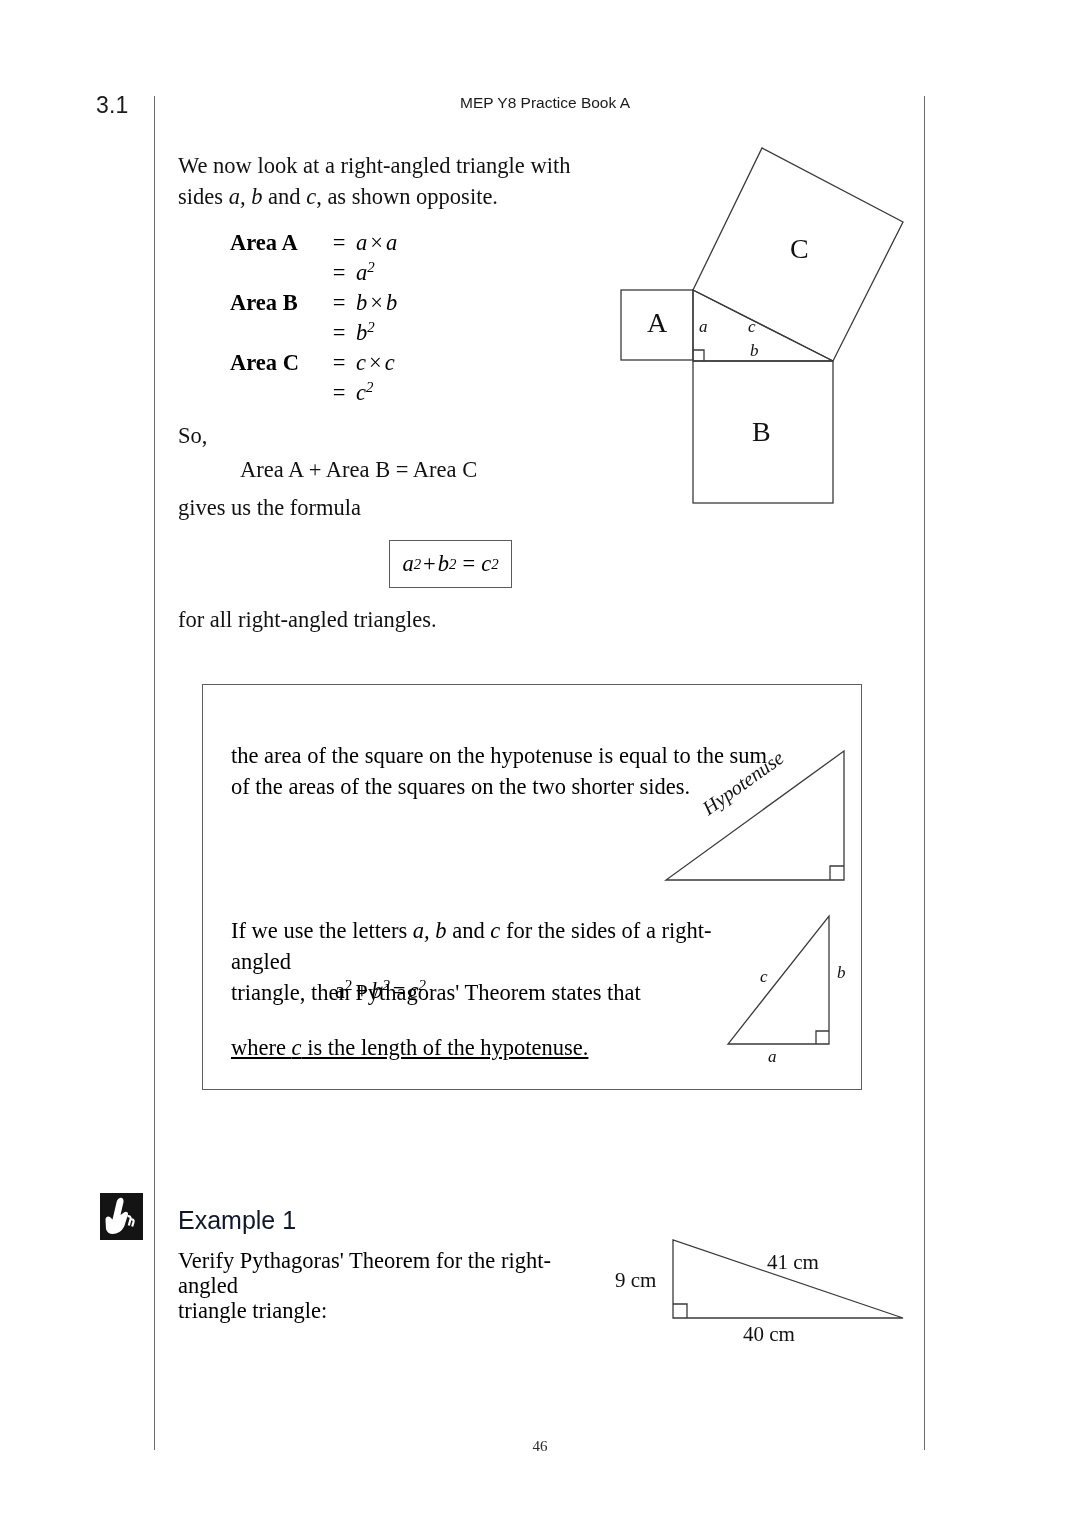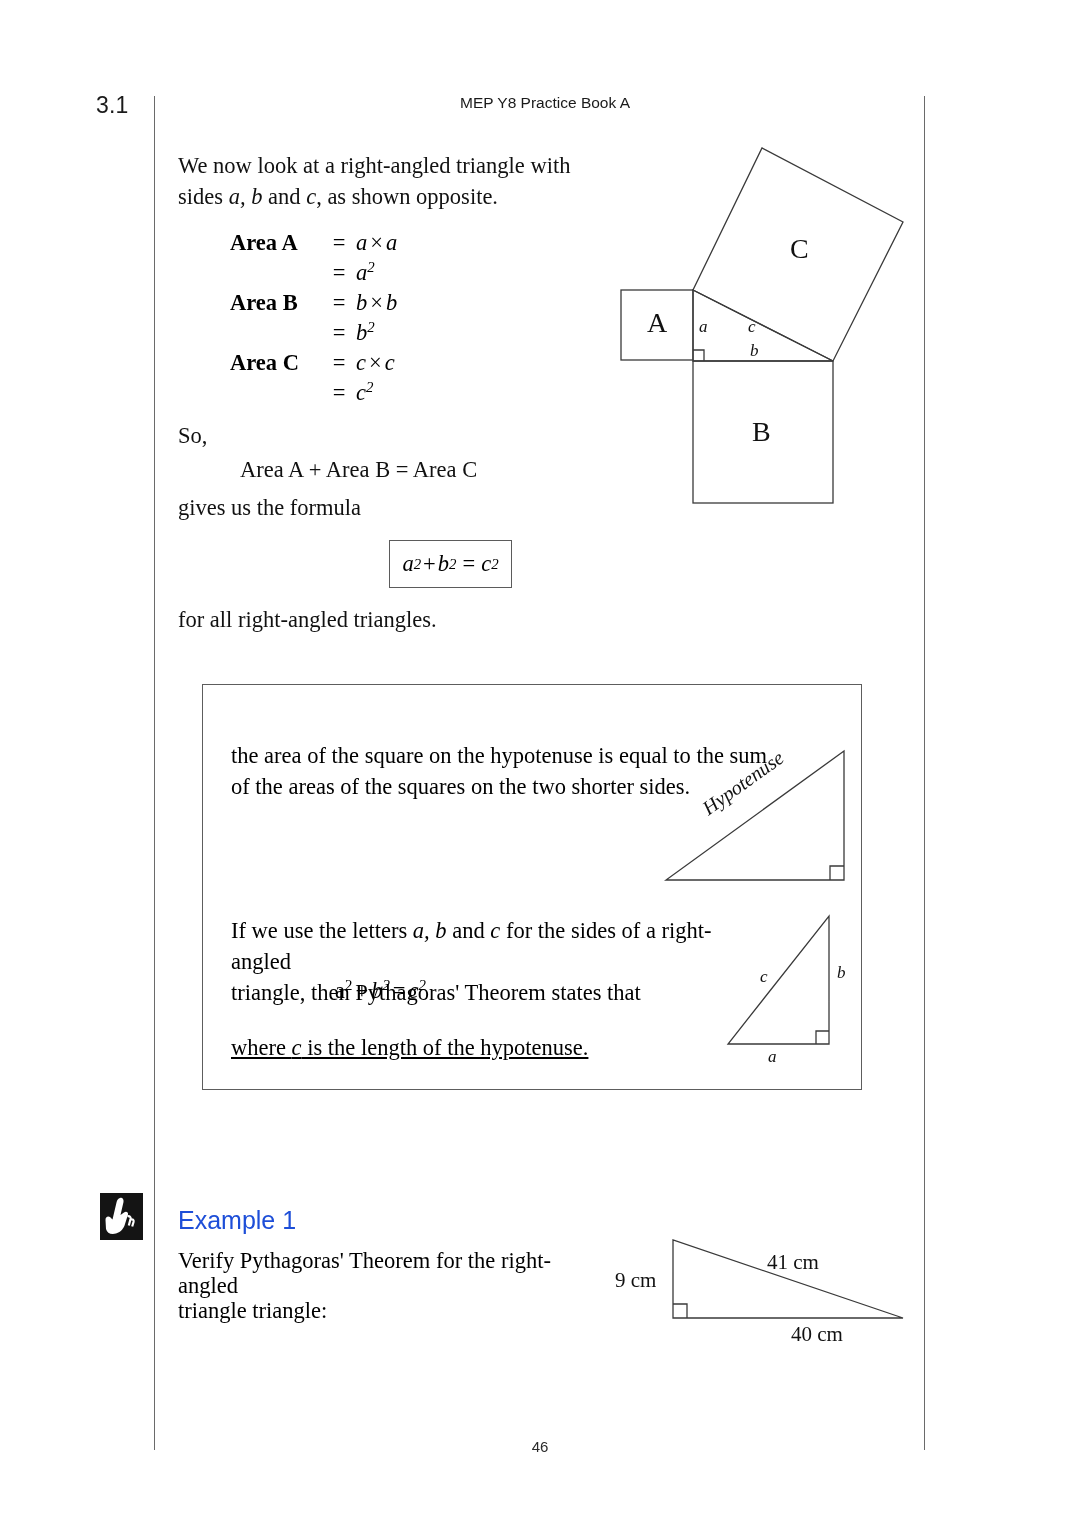--- a/index.html
+++ b/index.html
@@ -152,21 +152,21 @@
     width: 43px; height: 47px;
     background: #141414;
   }
   #example-icon svg { display: block; }
 
   #example-heading {
     position: absolute;
     left: 178px; top: 1206px;
     font-family: "Liberation Sans", sans-serif;
     font-size: 25px;
-    color: #1d4ed8;
+    color: #0f172a;
   }
   #example-prompt {
     position: absolute;
     left: 178px; top: 1248px;
     width: 430px;
     font-size: 22.5px;
     line-height: 25px;
   }
 
   
@@ -182,21 +182,21 @@
     color: #111;
     white-space: nowrap;
   }
 
   
   #page-number {
     position: absolute;
     left: 0; top: 1438px;
     width: 1080px;
     text-align: center;
-    font-family: Liberation Sans, sans-serif;
+    font-family: Liberation Serif, serif;
     font-size: 15px;
     color: #2a2a2a;
   }
 
   svg { overflow: visible; }
   .stroke { stroke: #3a3a3a; stroke-width: 1.3; fill: none; }
 </style>
 </head>
 <body>
 
@@ -343,18 +343,18 @@
     <span>triangle triangle:</span>
   </div>
 
   <div id="example-triangle">
     <svg width="315" height="130" viewBox="0 0 315 130">
       <polygon class="stroke" points="58,10 58,88 288,88"></polygon>
       <polyline class="stroke" points="58,74 72,74 72,88"></polyline>
     </svg>
     <div class="mlabel" style="left:0px;   top:38px;">9 cm</div>
     <div class="mlabel" style="left:152px; top:20px;">41 cm</div>
-    <div class="mlabel" style="left:128px; top:92px;margin-left:48px;">40 cm</div>
+    <div class="mlabel" style="left:128px; top:92px;">40 cm</div>
   </div>
 
   <div id="page-number">46</div>
 
 </div>
 
 </body></html>

